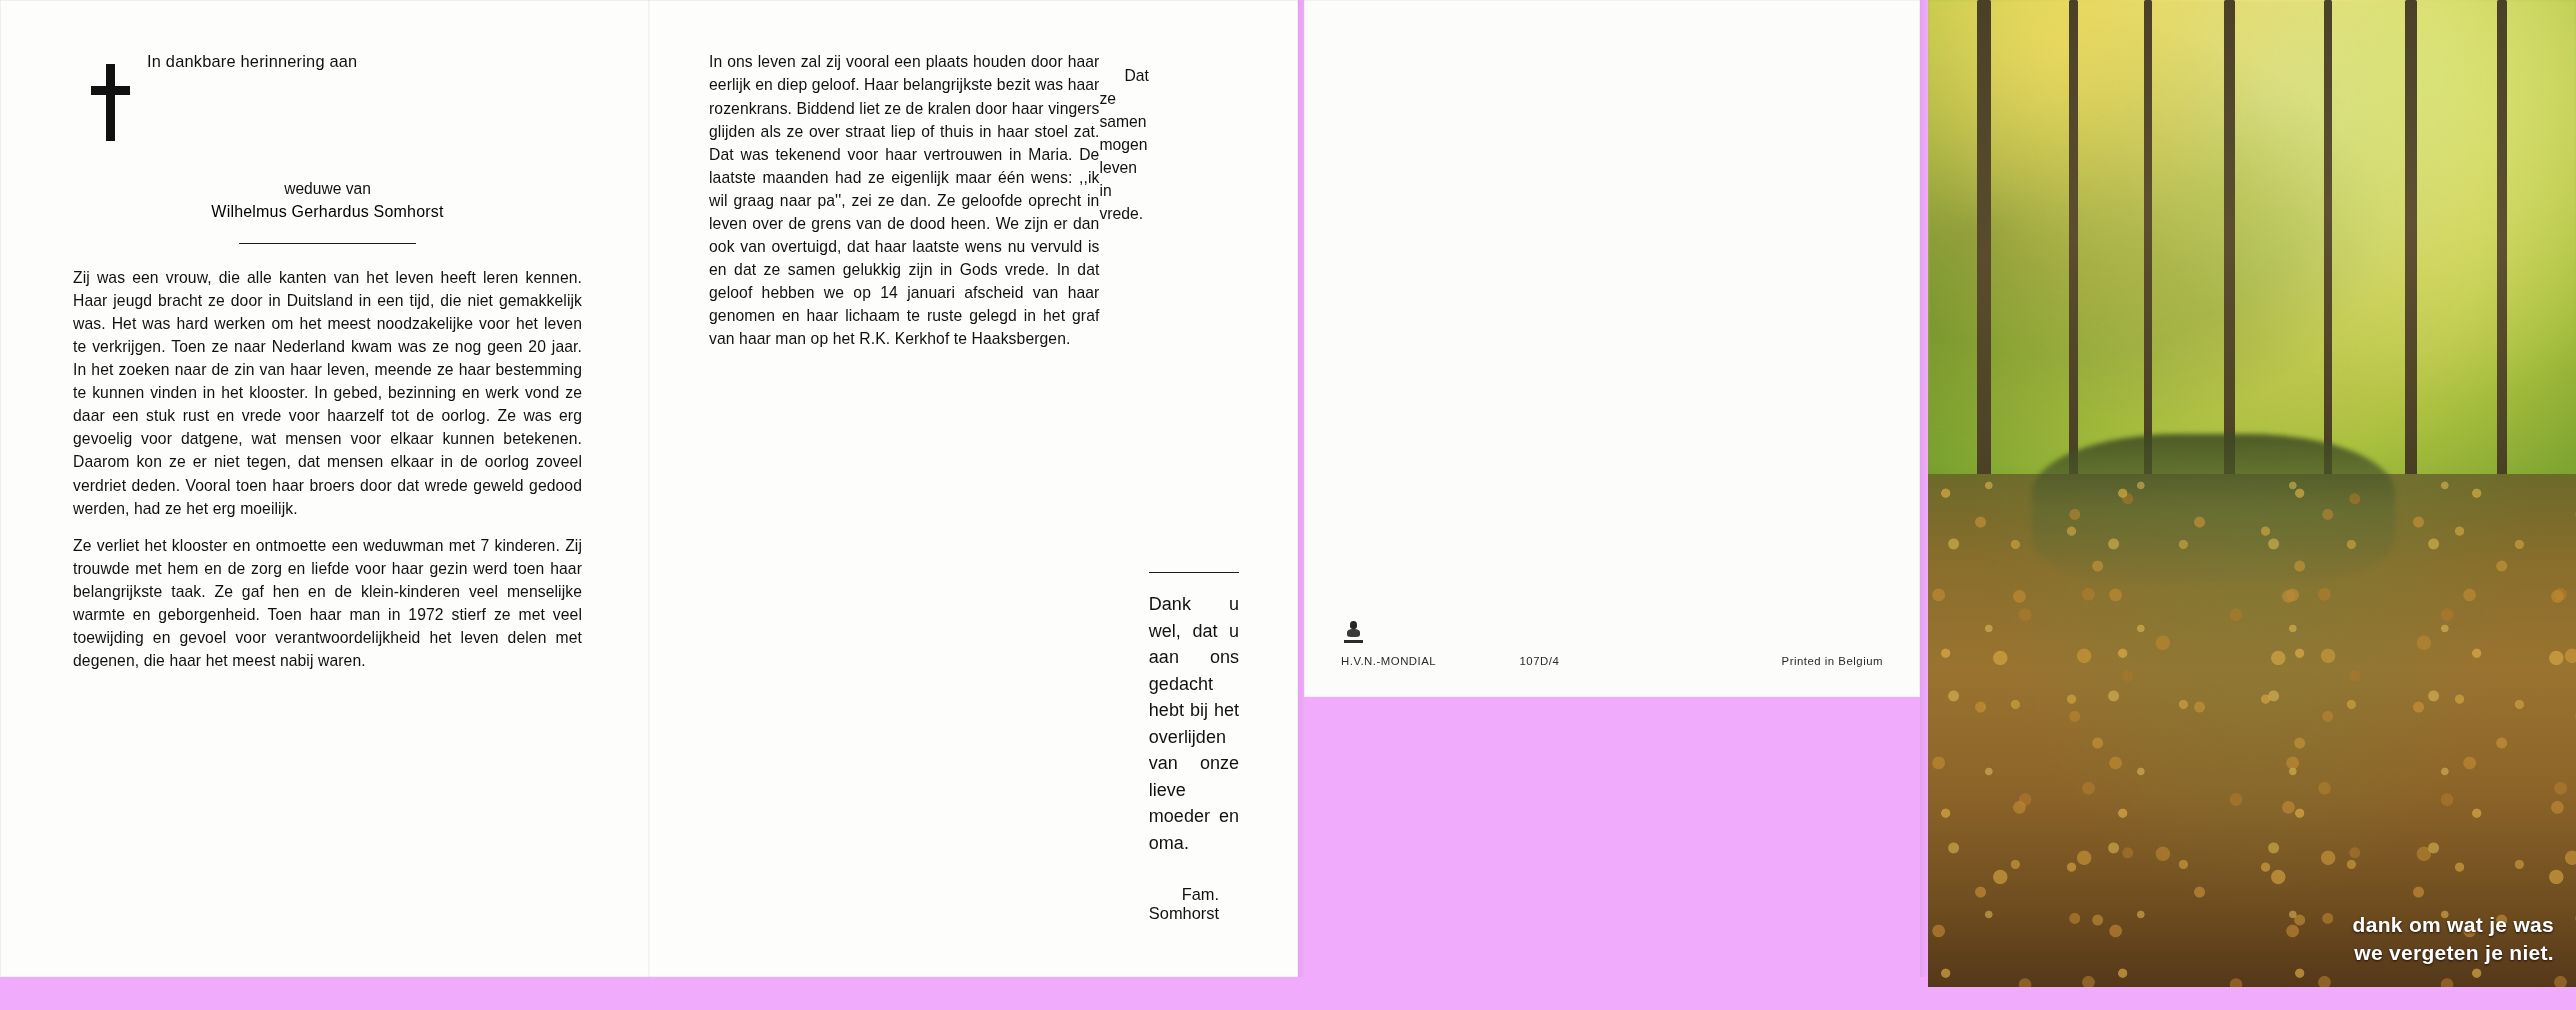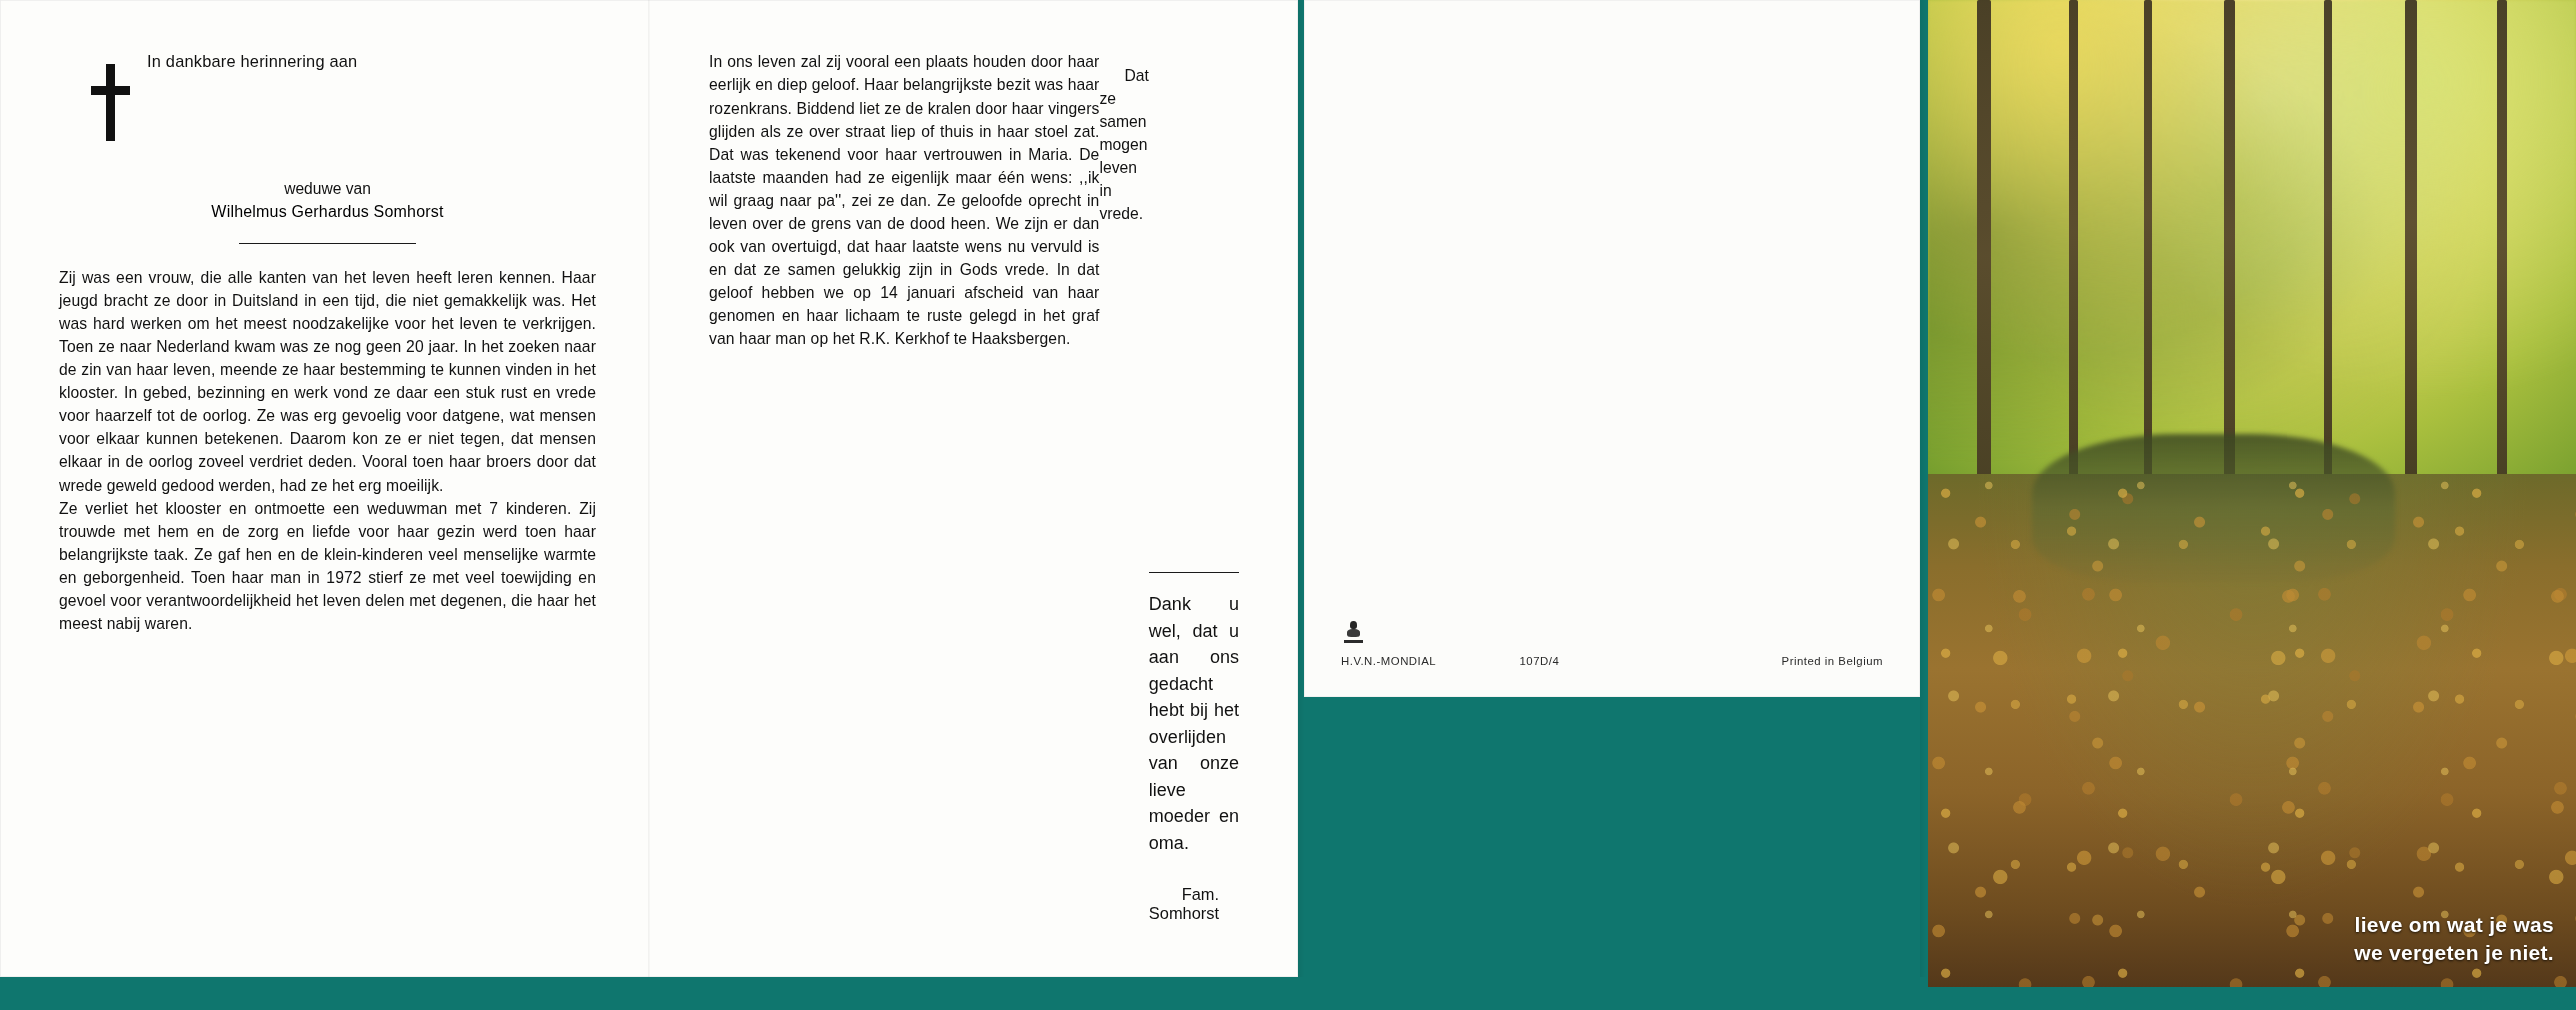--- a/index.html
+++ b/index.html
@@ -11,21 +11,21 @@
     width: 2576px;
     height: 1011px;
     font-family: "Liberation Sans", sans-serif;
     overflow: hidden;
     position: relative;
   }
 
   .scan {
     position: absolute;
     inset: 0;
-    background: #0f766e;
+    background: #f0abfc;
     display: block;
   }
 
   
   .card-left {
     position: absolute;
     left: 0px;
     top: 0px;
     width: 1298px;
     height: 977px;
@@ -124,21 +124,21 @@
     background: #1a1a1a;
     margin: 22px auto 22px auto;
   }
   .rule-wide {
     width: 100%;
     height: 0.8px;
     background: #1a1a1a;
     margin: 0 0 18.5px 0;
   }
 
-  .life-block p { margin: 0; }
+  .life-block p { margin: 14px; }
   .life-block p + p { margin-top: 0px; }
 
   .page-2 .col-inner {
     display: flex;
     flex-direction: row;
     height: 100%;
   }
   .faith-block { margin-top: 3.4px; }
   .peace-line {
     font-size: 15.7px;
@@ -380,19 +380,19 @@
     <div class="trunk" style="left:296px; height:589px; width:11px;"></div>
     <div class="trunk" style="left:396px; height:522px; width:8.4px;"></div>
     <div class="trunk" style="left:477px; height:556px; width:11.8px;"></div>
     <div class="trunk" style="left:569px; height:606px; width:10px;"></div>
 
     <div class="ground"></div>
     <div class="water"></div>
     <div class="leaf-speckle"></div>
 
     <div class="photo-overlay-text">
-      <div>lieve om wat je was</div>
+      <div>dank om wat je was</div>
       <div>we vergeten je niet.</div>
     </div>
   </div>
 
 </div>
 
 
 </body></html>

